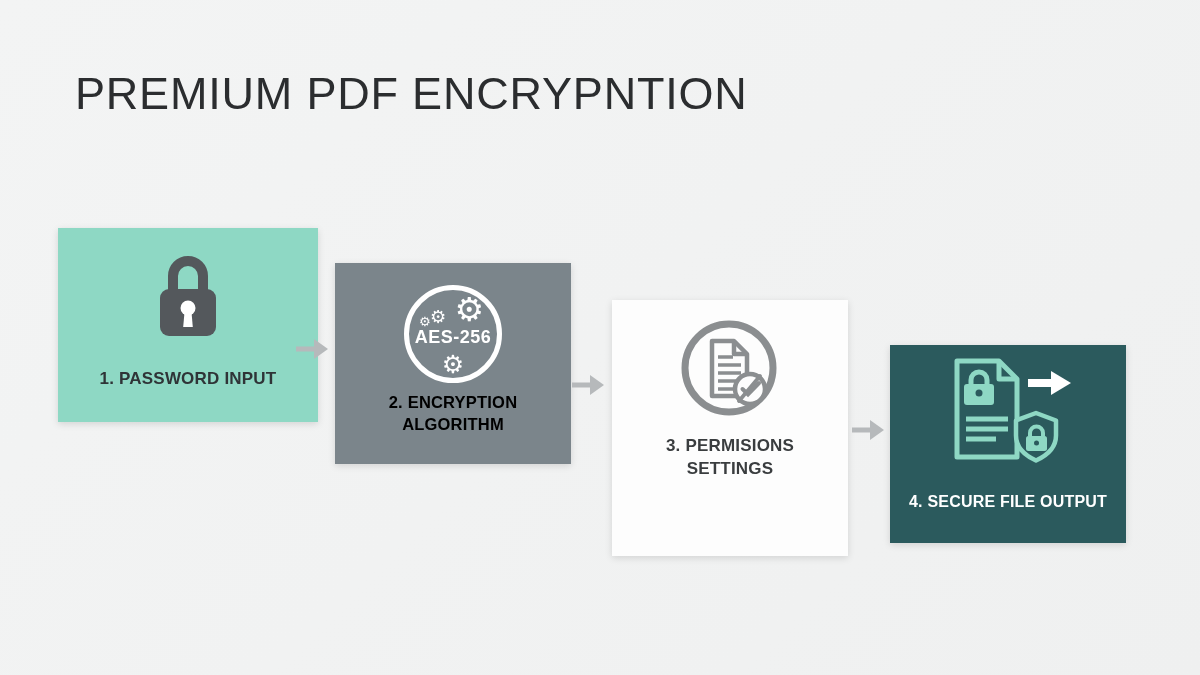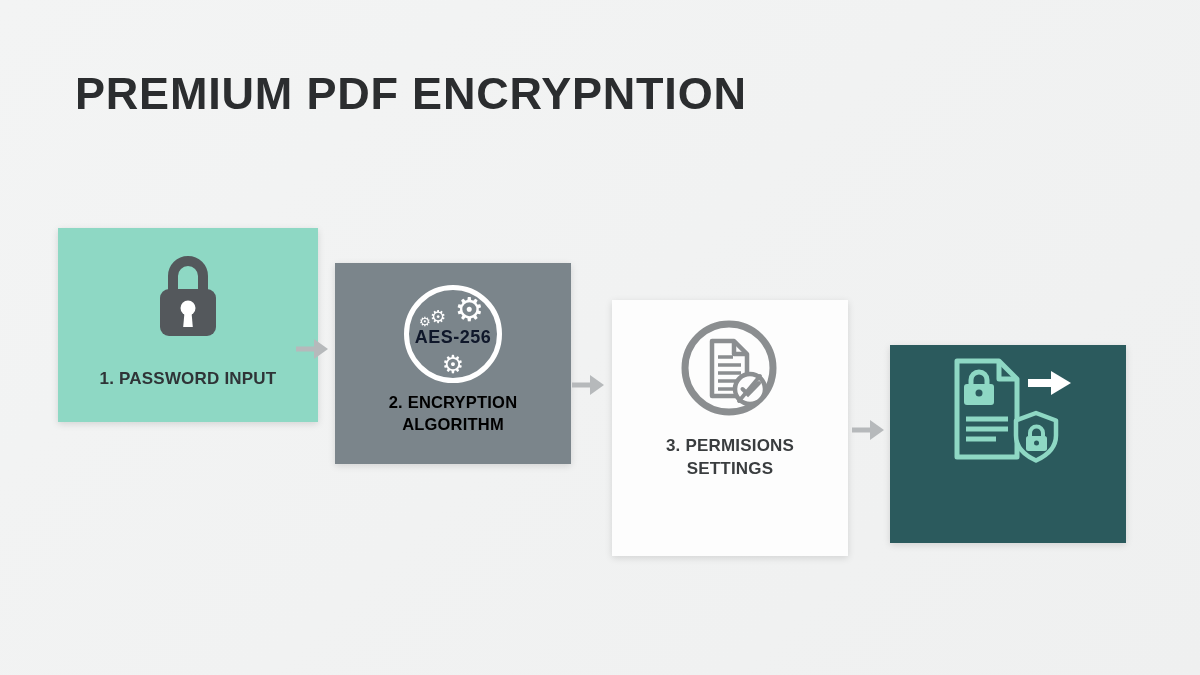--- a/index.html
+++ b/index.html
@@ -13,21 +13,21 @@
     position: relative;
     width: 1200px;
     height: 675px;
     background: linear-gradient(135deg, #f3f4f4 0%, #eff0f0 100%);
   }
   .page-title {
     position: absolute;
     left: 75px;
     top: 68px;
     font-size: 45px;
-    font-weight: 700;
+    font-weight: 400;
     letter-spacing: 0.8px;
     color: #2b2d2f;
     white-space: nowrap;
   }
   .step {
     position: absolute;
     box-shadow: 0 2px 7px rgba(0,0,0,0.13);
   }
   .step .label {
     position: absolute;
@@ -73,21 +73,21 @@
   }
   .gear-tiny   { left: 10px; top: 25px; font-size: 13px; }
   .gear-small  { left: 21px; top: 18px; font-size: 18px; }
   .gear-large  { right: 13px; top: 3px; font-size: 33px; }
   .gear-bottom { left: 50%; transform: translateX(-50%); bottom: 1px; font-size: 25px; }
   .aes-badge {
     position: absolute;
     left: 0; right: 0;
     top: 37px;
     text-align: center;
-    color: #0f172a;
+    color: #ffffff;
     font-weight: 700;
     font-size: 18px;
     letter-spacing: 0.5px;
   }
 
   .flow-arrow { position: absolute; }
   .arrow-1 { left: 294px; top: 335px; }
   .arrow-2 { left: 570px; top: 371px; }
   .arrow-3 { left: 850px; top: 416px; }
 </style>
@@ -169,15 +169,16 @@
         <circle cx="47" cy="38" r="3.5" fill="#2b5a5d"></circle>
         <path d="M34 64 h42 M34 74 h42 M34 84 h30" stroke="#8ed8c4" stroke-width="5"></path>
         <path d="M104 58 l-20 7.5 v15 c0 13 9 20 20 25 c11 -5 20 -12 20 -25 v-15 z" fill="#2b5a5d" stroke="#8ed8c4" stroke-width="4.5" stroke-linejoin="round"></path>
         <path d="M98 81 v-3 a6.5 6.5 0 0 1 13 0 v3" fill="none" stroke="#8ed8c4" stroke-width="4"></path>
         <rect x="94" y="81" width="21" height="15" rx="2.5" fill="#8ed8c4"></rect>
         <circle cx="104.5" cy="88" r="2.5" fill="#2b5a5d"></circle>
         <path d="M96 28 h26" stroke="#ffffff" stroke-width="8"></path>
         <path d="M119 16 L139 28 L119 40 z" fill="#ffffff"></path>
       </svg>
     </div>
+    <div class="label">4. SECURE FILE OUTPUT</div>
   </div>
 
 </div>
 
 </body></html>

